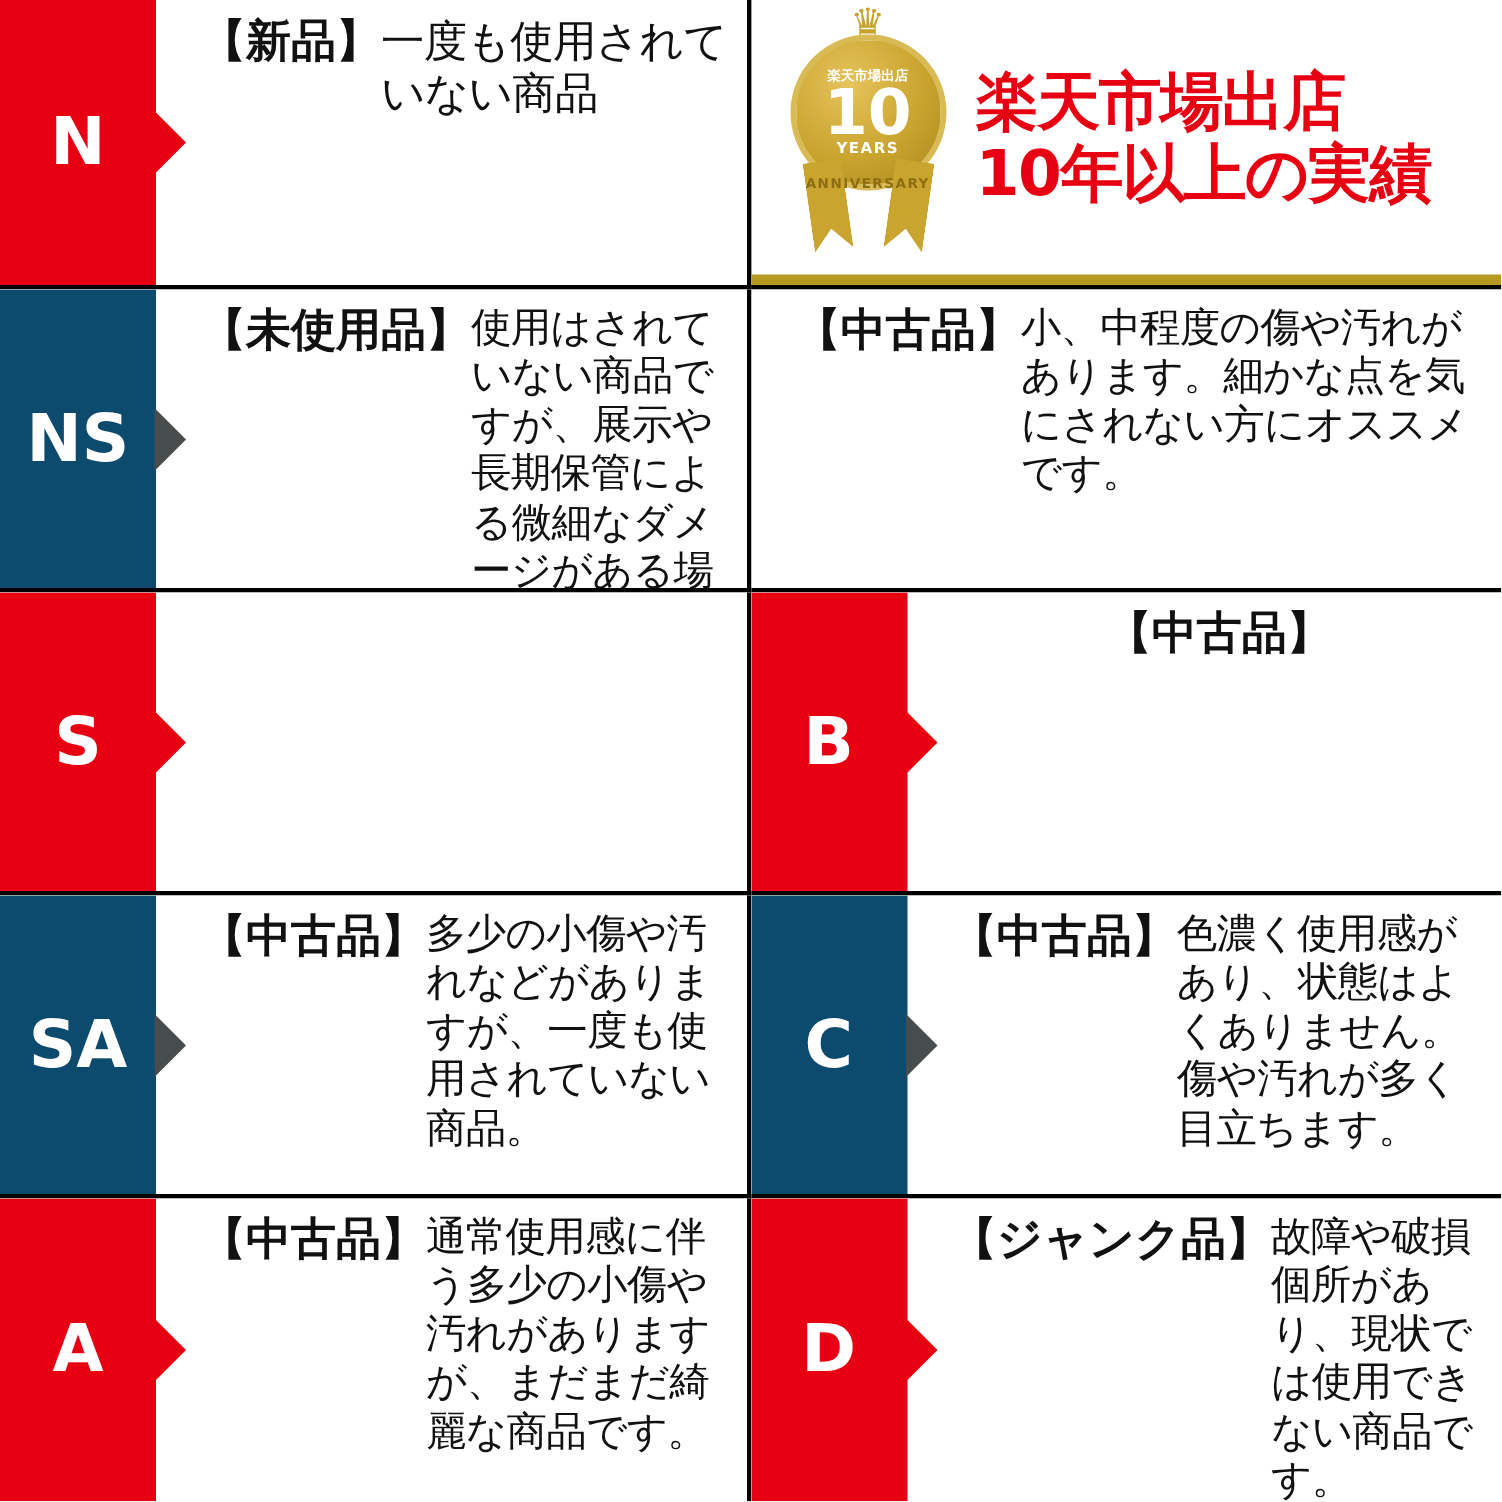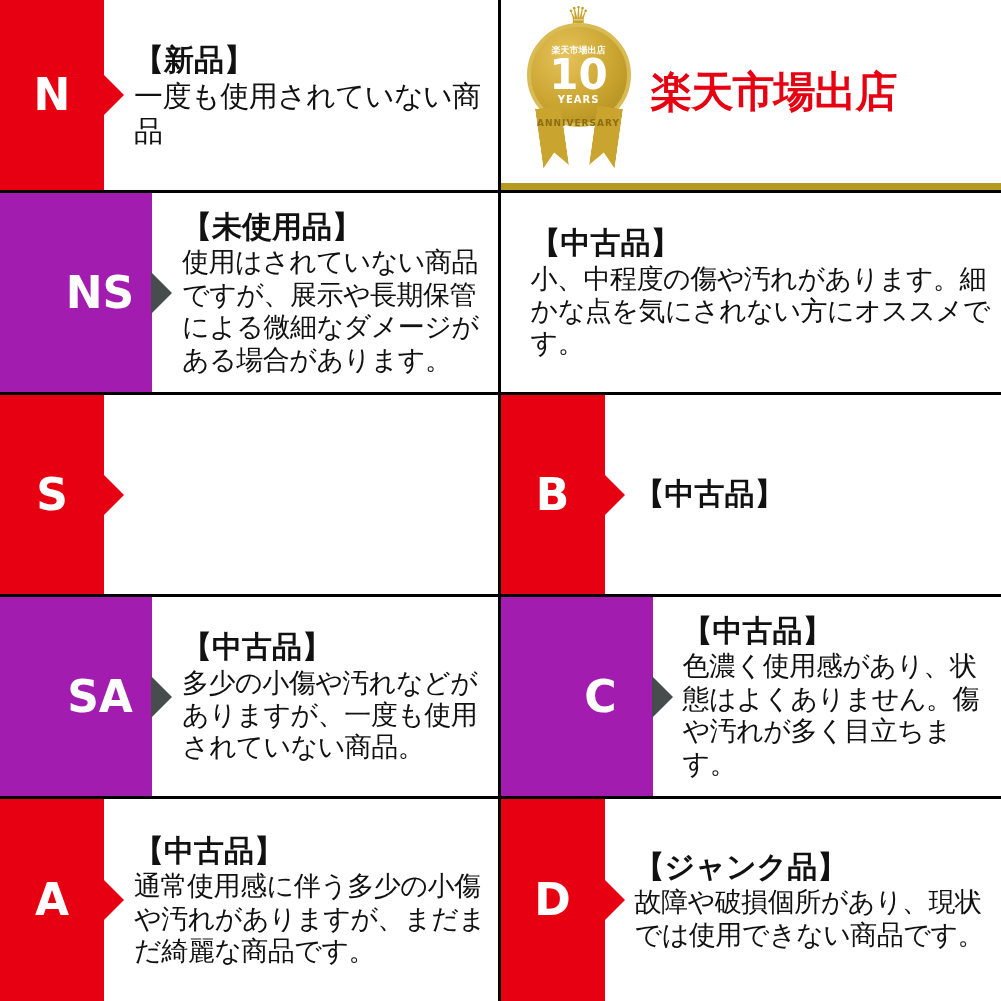--- a/index.html
+++ b/index.html
@@ -54,21 +54,21 @@
     align-items: center;
     justify-content: center;
     position: relative;
     color: #ffffff;
     font-weight: bold;
     font-size: 44px;
     letter-spacing: 0px;
     line-height: 1;
   }
   .badge.red  { background: #e60012; }
-  .badge.gray { background: #a21caf; padding-left: 48px; }
+  .badge.gray { background: #0c4a6e; }
 
   
   .badge::after {
     content: "";
     position: absolute;
     right: -20px;
     top: 50%;
     transform: translateY(-50%);
     width: 0;
     height: 0;
@@ -77,21 +77,21 @@
     border-left: 21px solid #e60012;
   }
   .badge.gray::after {
     border-left-color: #474c4c;
   }
 
   .desc {
     flex: 1 1 auto;
     padding: 10px 10px 10px 30px;
     display: flex;
-    flex-direction: column;
+    flex-direction: row;
     justify-content: center;
     box-sizing: border-box;
   }
   .desc .title {
     font-size: 30px;
     font-weight: bold;
     color: #111111;
     line-height: 1.18;
     margin-bottom: 2px;
     white-space: nowrap;
@@ -233,20 +233,21 @@
             <div class="top-label">楽天市場出店</div>
             <div class="ten">10</div>
             <div class="years">YEARS</div>
           </div>
           <div class="ribbon-l"></div>
           <div class="ribbon-r"></div>
           <div class="anniv">ANNIVERSARY</div>
         </div>
         <div class="banner-text">
           <div>楽天市場出店</div>
+          <div>10年以上の実績</div>
         </div>
       </div>
     </div>
 
     <div class="cell">
       <div class="badge gray">
         <span>NS</span>
       </div>
       <div class="desc tight">
         <div class="title">【未使用品】</div>

